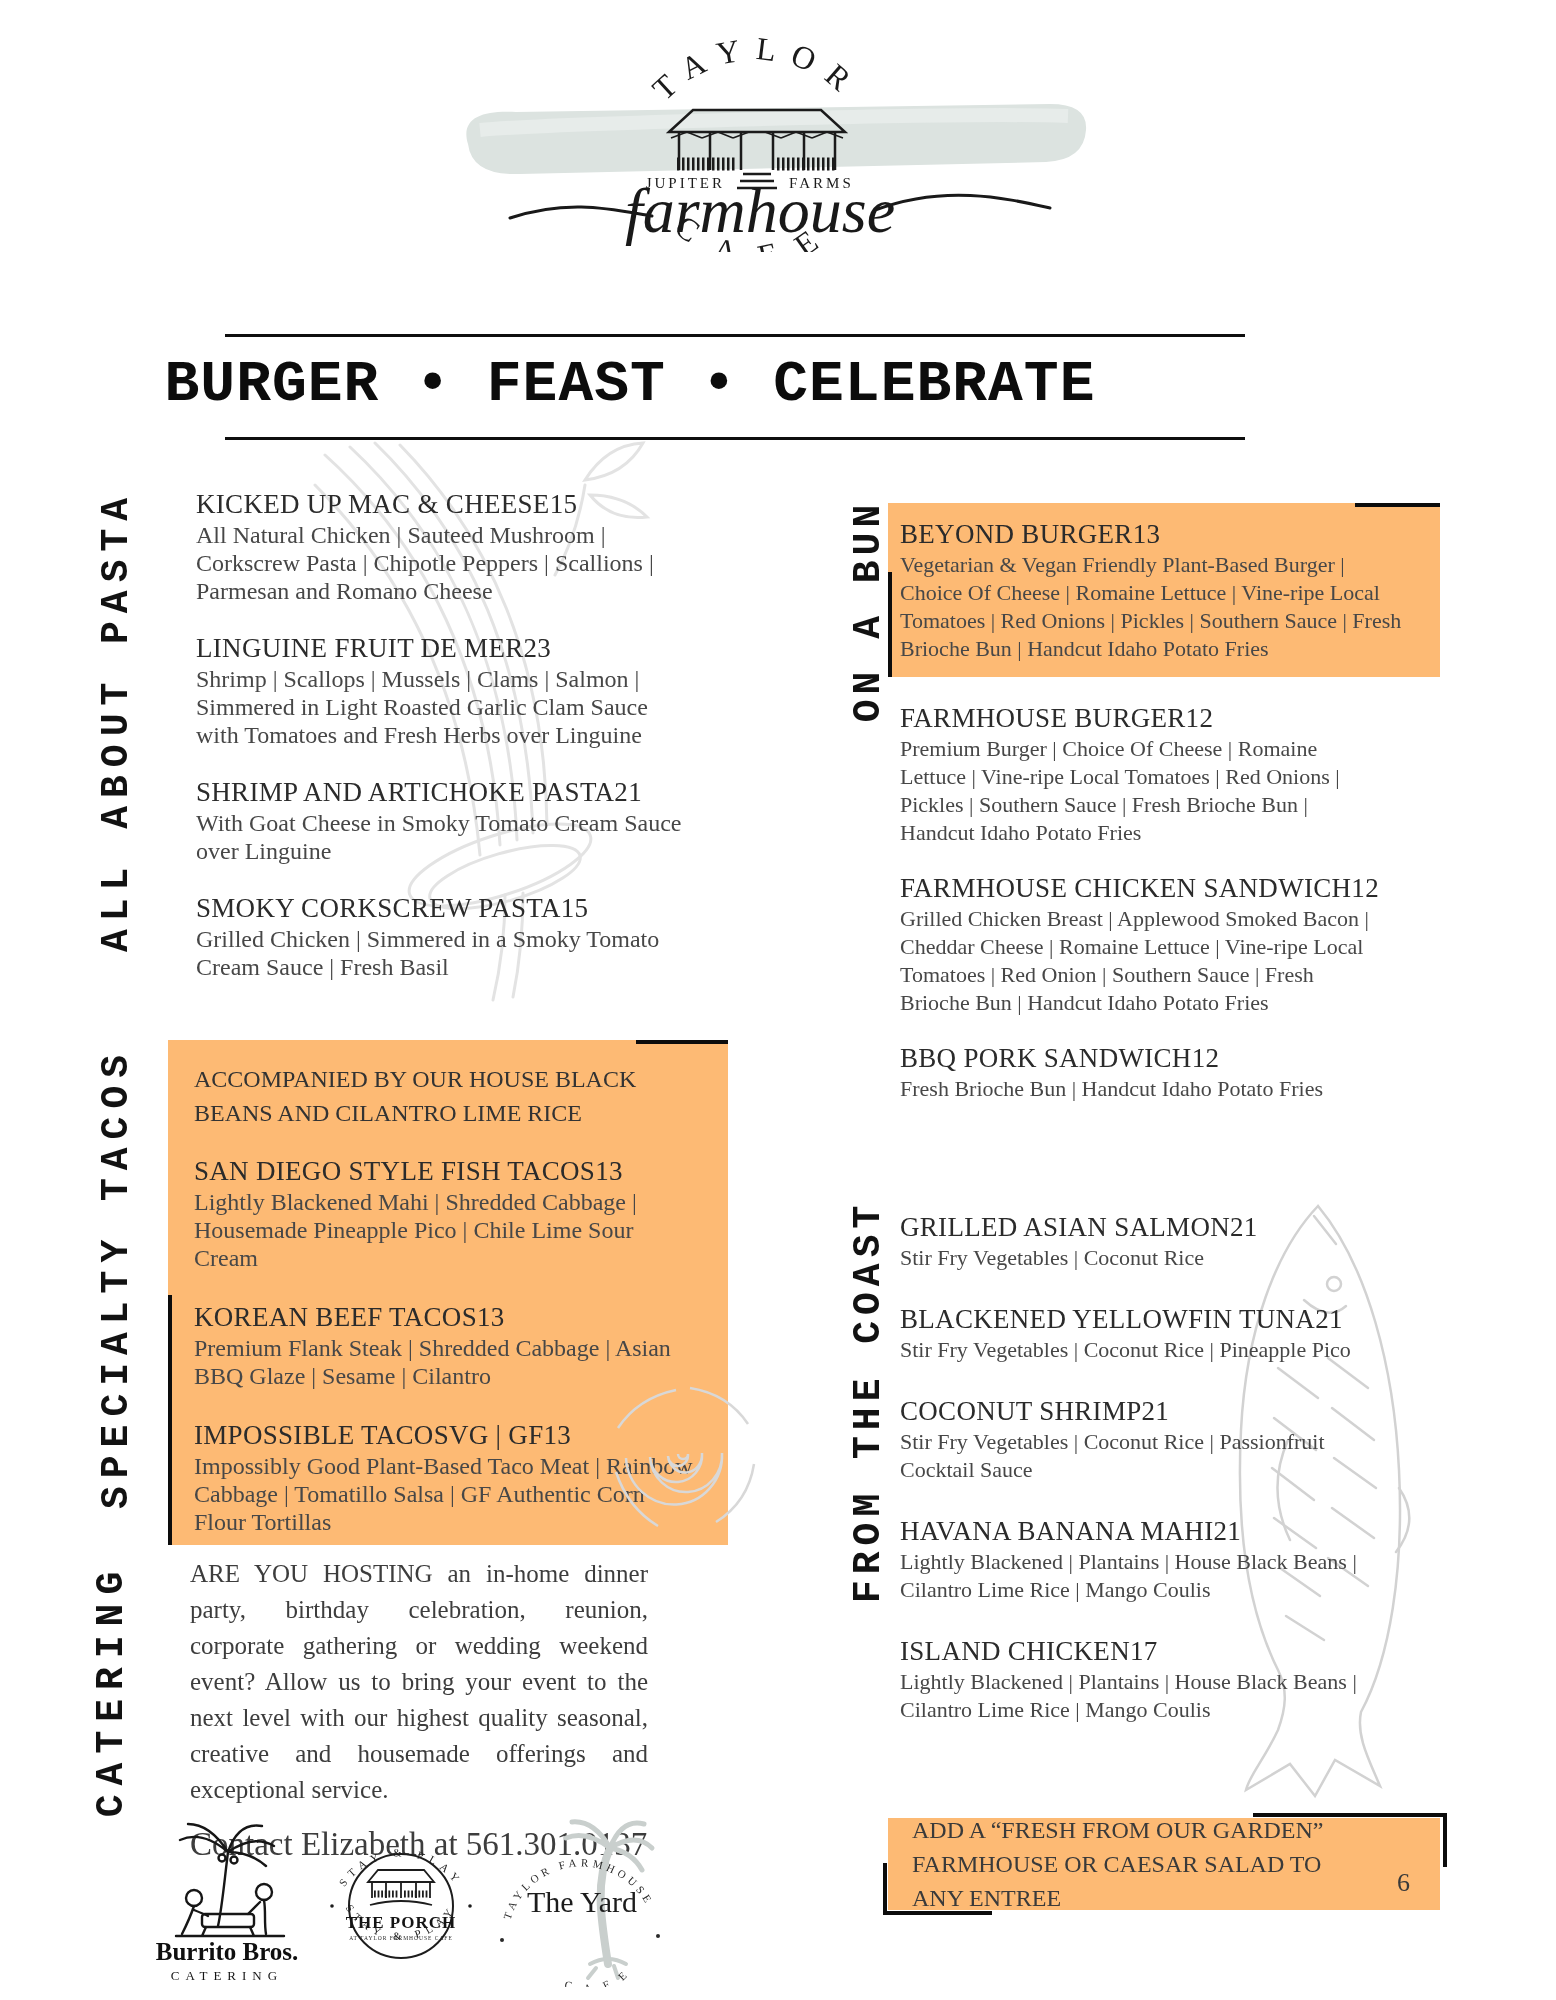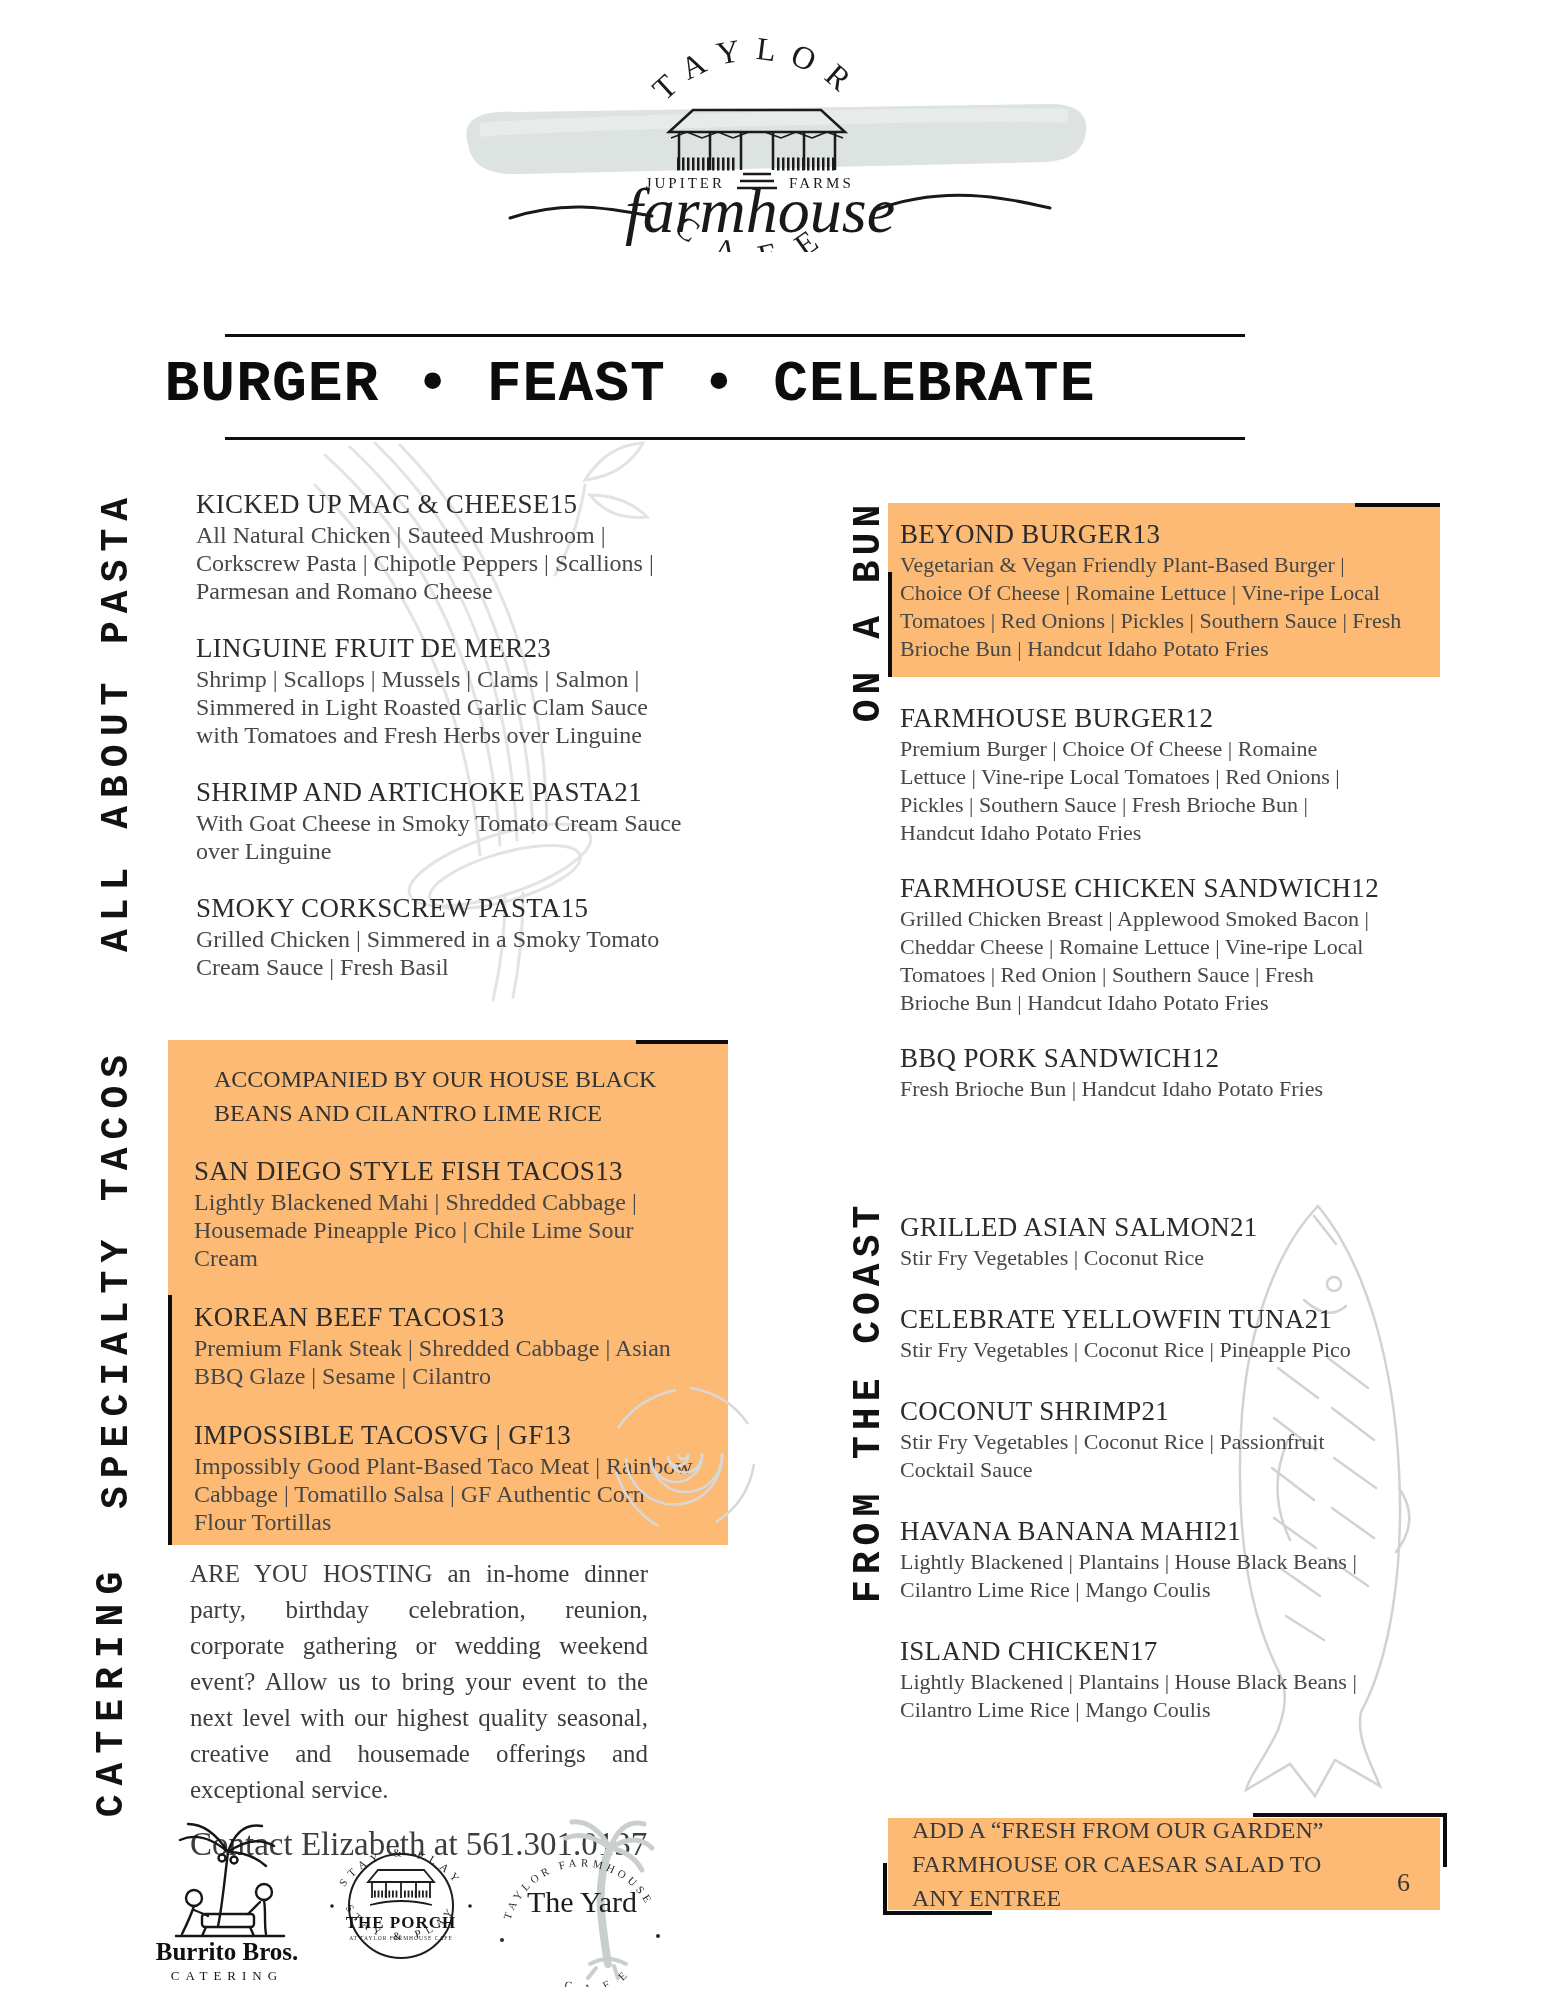--- a/index.html
+++ b/index.html
@@ -20,21 +20,21 @@
   .mi-name{white-space:nowrap;}
   .mi-desc{font-size:24px;line-height:28px;color:#474747;}
   .right .mi-desc{font-size:22px;line-height:28px;}
   .right .mi{margin-bottom:24px;}
   .coast .mi{margin-bottom:30px;}
   .graybox{background:#fdba74;position:relative;}
   .tacos-box{position:absolute;left:168px;top:1040px;width:560px;height:505px;
              padding:22px 26px 0 26px;box-sizing:border-box;}
   .tacos-box::before{content:"";position:absolute;top:0;right:0;width:92px;height:4px;background:#0c0c0c;}
   .tacos-box::after{content:"";position:absolute;left:0;bottom:0;width:4px;height:250px;background:#0c0c0c;}
-  .tacos-note{font-size:24px;line-height:34px;color:#333;margin-bottom:24px;max-width:470px;margin-left:20px;}
+  .tacos-note{font-size:24px;line-height:34px;color:#333;margin-bottom:24px;max-width:470px;}
   .tacos-box .mi{margin-bottom:28px;}
   .bun-col{position:absolute;left:888px;top:503px;width:552px;}
   .bun-box{padding:14px 36px 14px 12px;box-sizing:border-box;margin-bottom:24px;}
   .bun-box::before{content:"";position:absolute;top:0;right:0;width:85px;height:4px;background:#0c0c0c;}
   .bun-box::after{content:"";position:absolute;left:0;bottom:0;width:4px;height:105px;background:#0c0c0c;}
   .bun-items{margin-left:12px;width:478px;}
   .coast{position:absolute;left:900px;top:1210px;width:478px;}
   .catering{position:absolute;left:190px;top:1556px;width:458px;}
   .catering-body{font-size:25px;line-height:36px;color:#3d3d3d;text-align:justify;}
   .catering-contact{font-size:33px;color:#3d3d3d;margin-top:18px;}
@@ -299,21 +299,21 @@
   <div class="coast right">
     <div class="mi">
       <div class="mi-head">
           <span class="mi-name">GRILLED ASIAN SALMON</span>
           <span class="mi-price">21</span>
         </div>
       <div class="mi-desc">Stir Fry Vegetables | Coconut Rice</div>
     </div>
     <div class="mi">
       <div class="mi-head">
-          <span class="mi-name">CELEBRATE YELLOWFIN TUNA</span>
+          <span class="mi-name">BLACKENED YELLOWFIN TUNA</span>
           <span class="mi-price">21</span>
         </div>
       <div class="mi-desc">Stir Fry Vegetables | Coconut Rice | Pineapple Pico</div>
     </div>
     <div class="mi">
       <div class="mi-head">
           <span class="mi-name">COCONUT SHRIMP</span>
           <span class="mi-price">21</span>
         </div>
       <div class="mi-desc">Stir Fry Vegetables | Coconut Rice | Passionfruit Cocktail Sauce</div>

